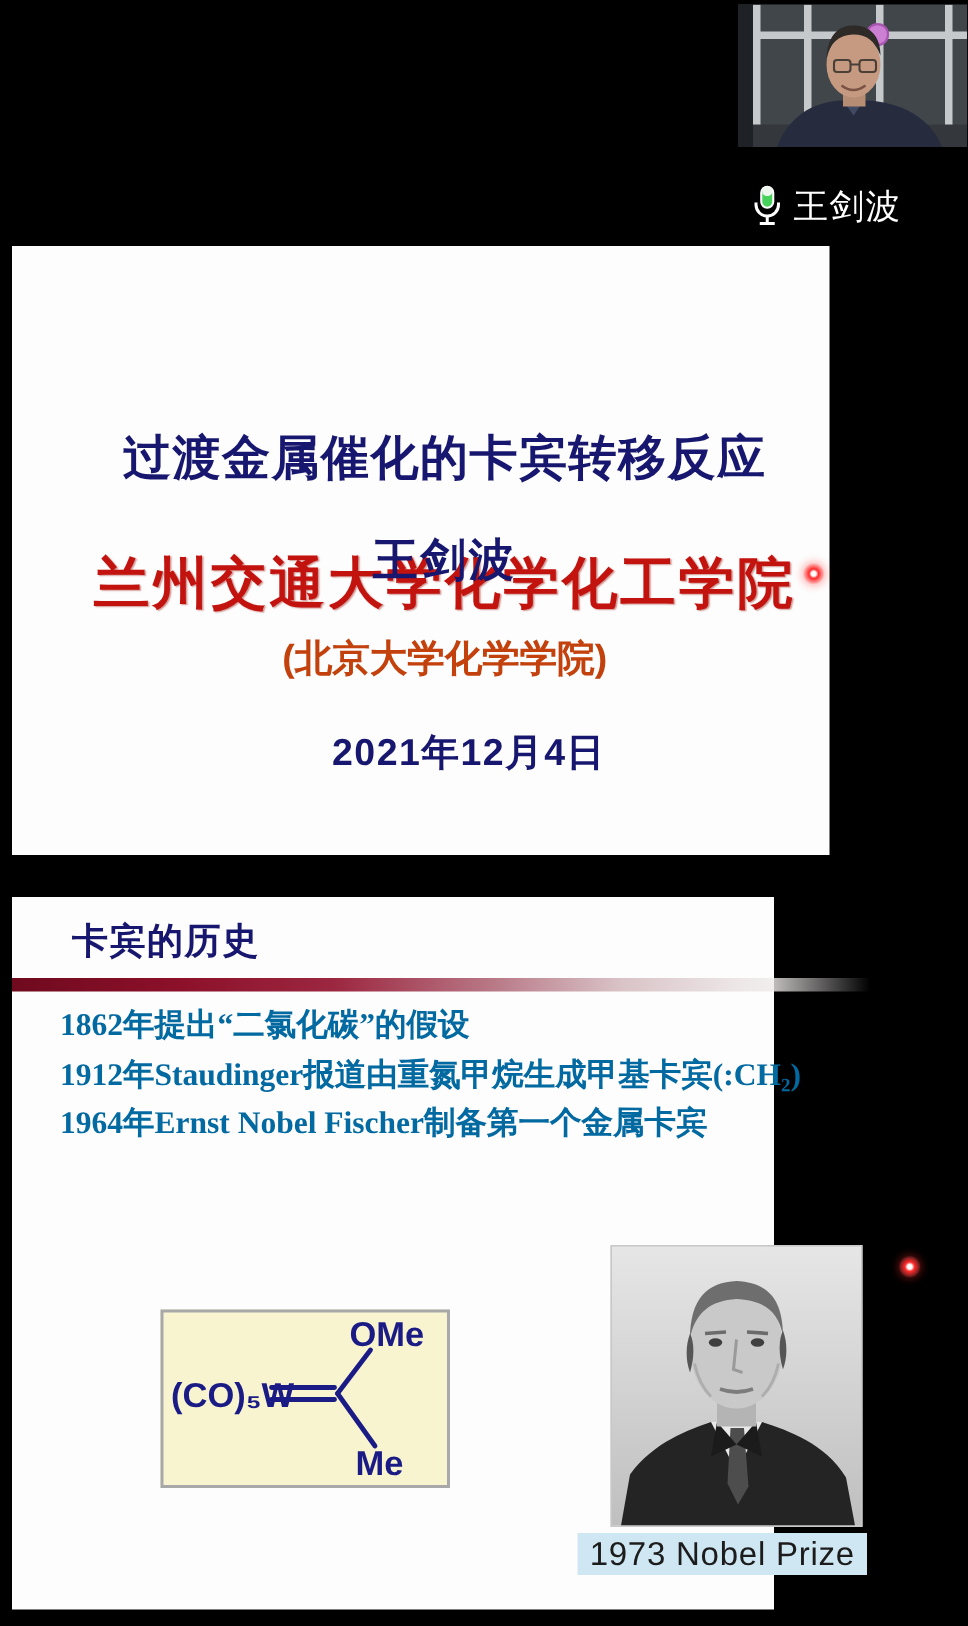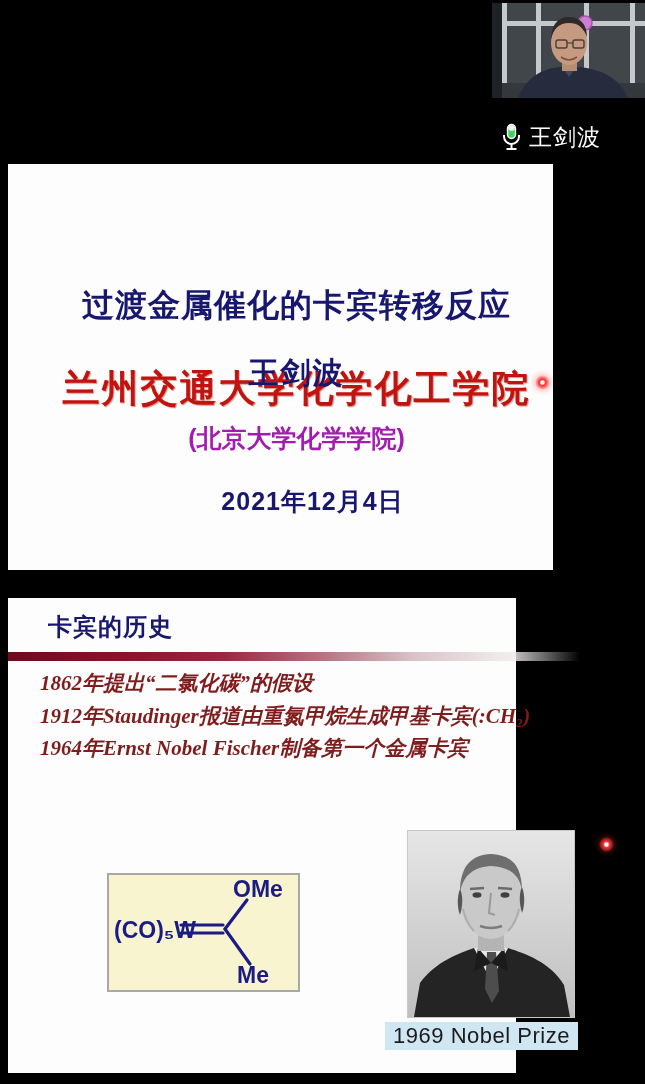--- a/index.html
+++ b/index.html
@@ -13,32 +13,32 @@
                     font-family:"Liberation Sans",sans-serif;}
 
   
   .slide1{position:absolute;left:8px;top:164px;width:545px;height:406px;background:#fdfdfd;}
   .slide1 .line{position:absolute;left:16px;width:100%;text-align:center;white-space:nowrap;}
   .s1-institution{top:197px;margin-top:-164px;font-family:"Liberation Serif",serif;font-weight:bold;
                   font-size:37px;color:#c2130f;letter-spacing:2px;
                   text-shadow:1px 1px 1px rgba(150,20,10,.45);}
   .s1-title{top:120px;font-size:32px;font-weight:bold;color:#17176f;letter-spacing:1px;}
   .s1-presenter{top:189px;font-size:30px;font-weight:bold;color:#17176f;letter-spacing:2px;}
-  .s1-affiliation{top:258px;font-size:25px;font-weight:bold;color:#a21caf;}
+  .s1-affiliation{top:258px;font-size:25px;font-weight:bold;color:#c2410c;}
   .s1-date{top:321px;font-size:25px;font-weight:bold;color:#17176f;letter-spacing:1px;padding-left:16px;}
 
   
   .slide2{position:absolute;left:8px;top:598px;width:508px;height:475px;background:#fdfdfd;}
   .s2-heading{position:absolute;left:40px;top:13px;font-size:24px;font-weight:bold;color:#17176f;letter-spacing:1px;}
   .accent-bar{position:absolute;left:0;top:54px;width:615px;height:9px;
               background:linear-gradient(to right,#6f0a1e 0%,#8c102a 18%,#9c2740 35%,
                          #b87886 52%,#d9c3c7 66%,#efeaea 80%,rgba(253,253,253,0) 93%);}
   .history{position:absolute;left:32px;top:69px;}
   .history-item{height:32.5px;display:flex;align-items:center;white-space:nowrap;
-                font-family:"Liberation Serif",serif;font-weight:bold;color:#7f1d1d;font-size:21px;font-style:italic;}
+                font-family:"Liberation Serif",serif;font-weight:bold;color:#0369a1;font-size:21px;}
 
   .chem-box{position:absolute;left:99px;top:275px;width:193px;height:119px;
             background:#f8f4d0;border:2px solid #a8a8a8;box-sizing:border-box;}
   .chem-box svg{position:absolute;left:0;top:0;}
 
   .photo{position:absolute;left:399px;top:232px;width:168px;height:188px;
          border:1px solid #c8c8c8;box-sizing:border-box;background:#d5d5d5;}
   .nobel-label{position:absolute;left:377px;top:424px;width:193px;height:28px;
                background:#cfe6f3;display:flex;align-items:center;justify-content:center;
                font-size:22px;color:#1c1c1c;letter-spacing:0.5px;}
@@ -153,19 +153,19 @@
         <line x1="90" y1="57" x2="104" y2="58" stroke="#6b6b6b" stroke-width="2.5"></line>
         <ellipse cx="69" cy="64" rx="4.5" ry="2.8" fill="#3f3f3f"></ellipse>
         <ellipse cx="97" cy="64" rx="4.5" ry="2.8" fill="#3f3f3f"></ellipse>
         <path d="M83,62 L81,82 L87,84" fill="none" stroke="#9a9a9a" stroke-width="2"></path>
         <path d="M72,95 Q83,99 94,95" fill="none" stroke="#7c7c7c" stroke-width="2.5"></path>
         <path d="M55,78 Q58,92 66,100" fill="none" stroke="#aeaeae" stroke-width="2"></path>
         <path d="M111,78 Q108,92 100,100" fill="none" stroke="#aeaeae" stroke-width="2"></path>
       </svg>
     </div>
 
-    <div class="nobel-label">1969 Nobel Prize</div>
+    <div class="nobel-label">1973 Nobel Prize</div>
   </div>
 
   <div class="laser-dot laser-1"></div>
   <div class="laser-dot laser-2"></div>
 
 </div>
 
 </body></html>

